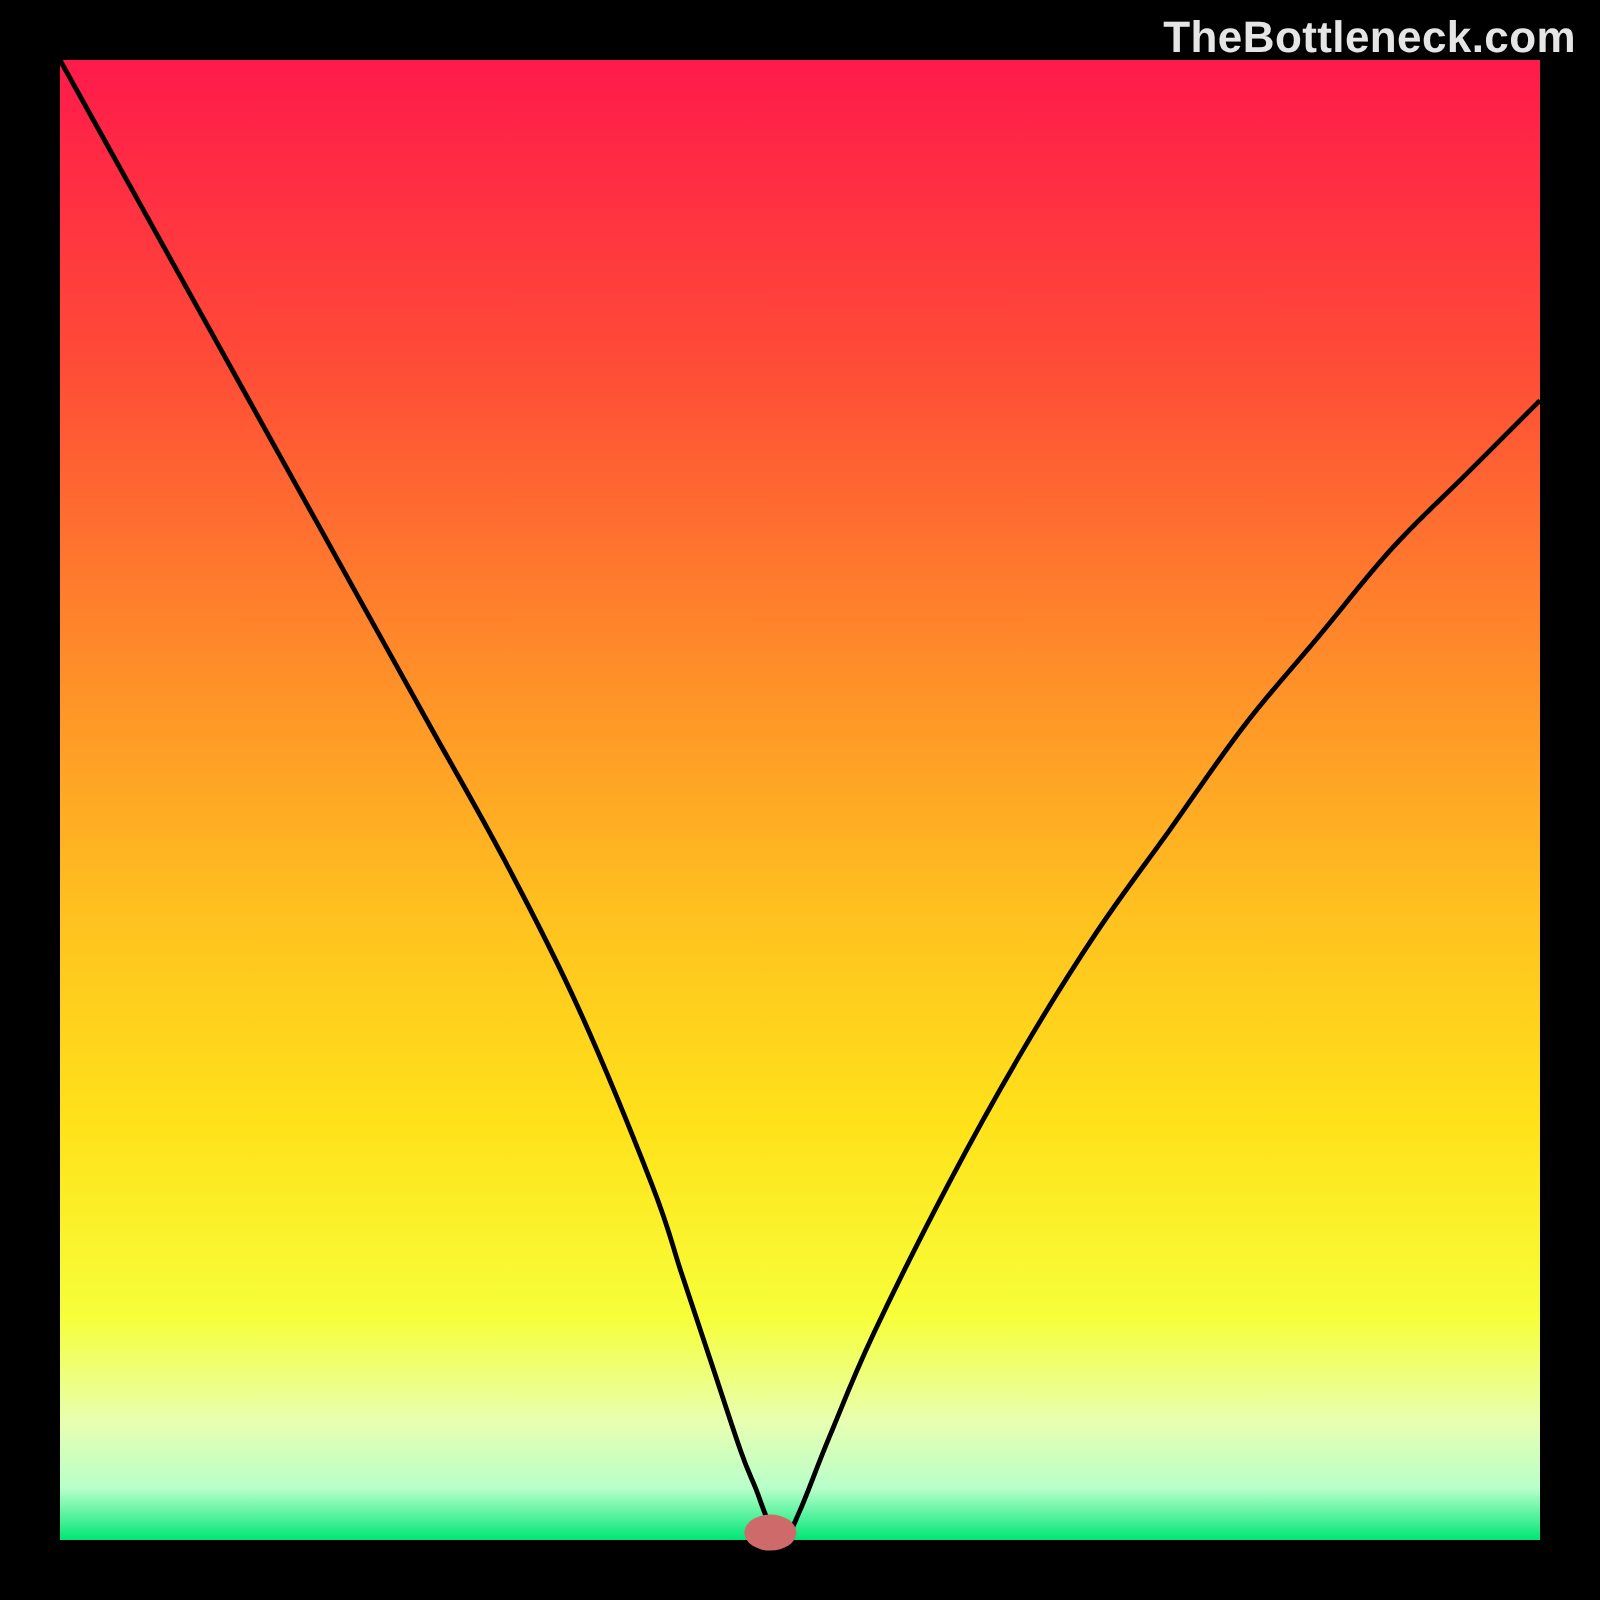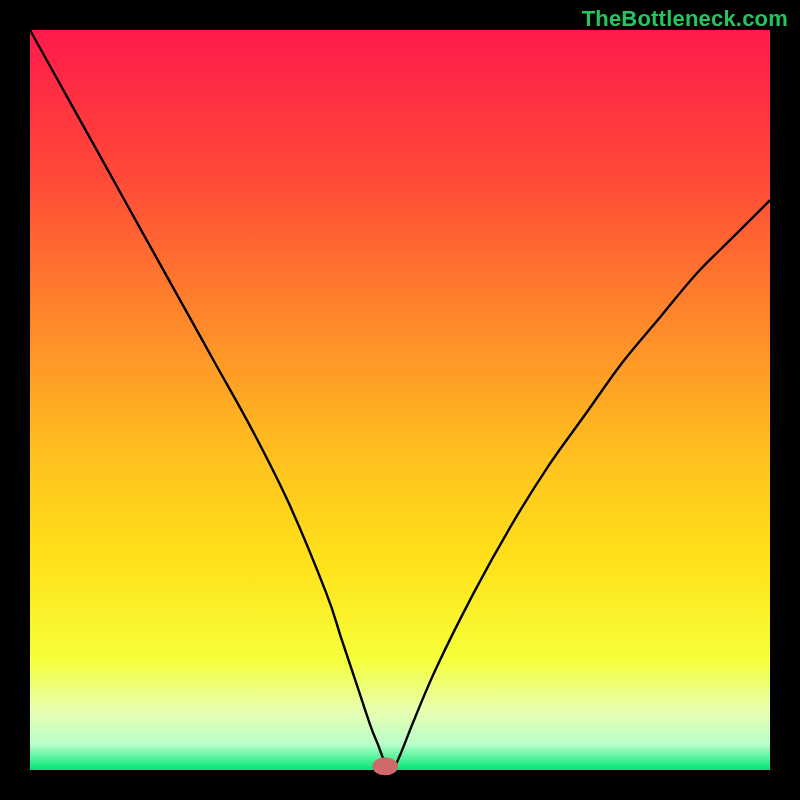--- a/index.html
+++ b/index.html
@@ -14,21 +14,21 @@
   .frame {
     position: relative;
     width: 800px;
     height: 800px;
     background: #000;
   }
   .watermark {
     position: absolute;
     top: 6px;
     right: 12px;
-    color: #22c55e;
+    color: #e5e5e5;
     font-size: 22px;
     font-weight: 600;
     letter-spacing: 0.2px;
     z-index: 3;
   }
   svg {
     display: block;
   }
 </style>
 </head>

